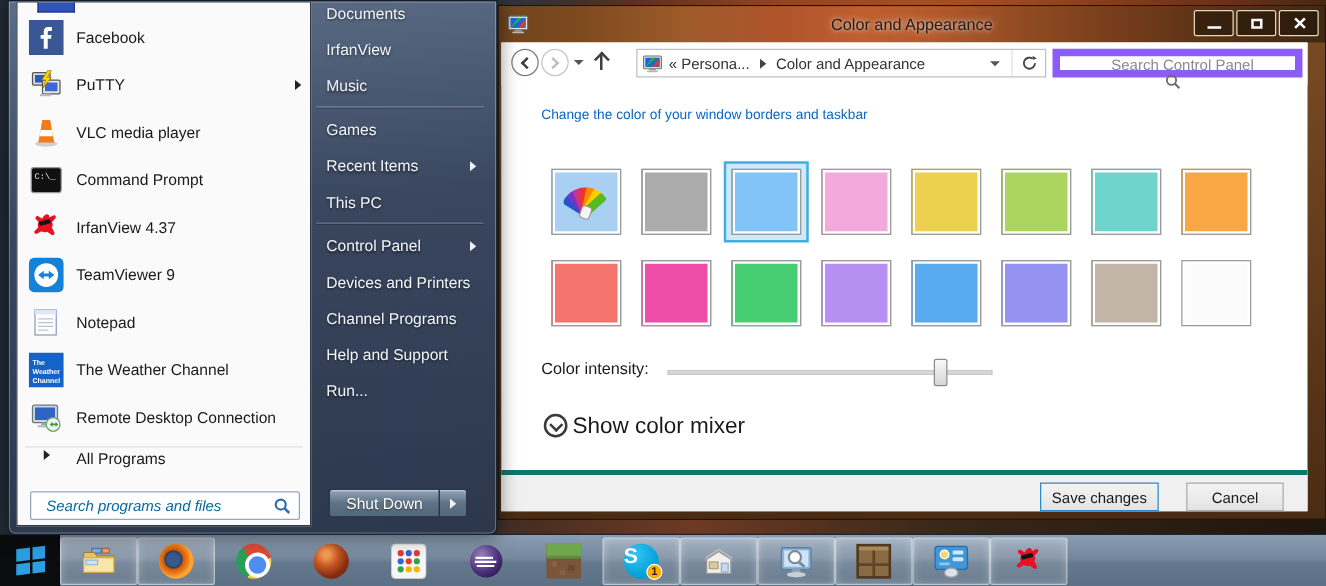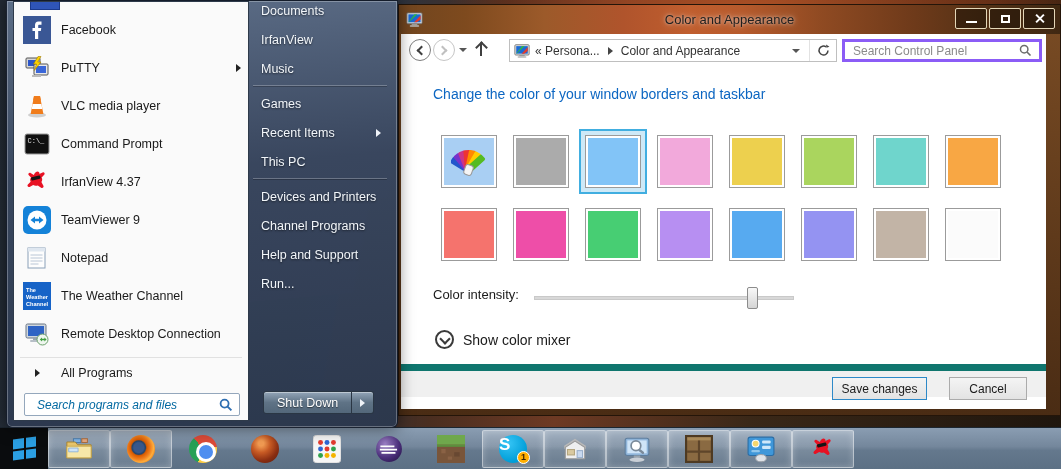--- a/index.html
+++ b/index.html
@@ -23,21 +23,21 @@
   .pinned-partial{position:absolute;left:16px;top:0;width:30px;height:8px;background:#2F55B8;border:1px solid #1C3A8C;border-top:none;}
   .sm-rows{position:absolute;top:9px;left:0;right:0;}
   .sm-item{height:38px;display:flex;align-items:center;cursor:default;}
   .sm-ic{width:30px;height:30px;margin-left:8px;flex:0 0 30px;display:flex;align-items:center;justify-content:center;}
   .sm-ic svg,.sm-ic>span{width:28px;height:28px;display:block;}
   .sm-label{margin-left:9px;font-size:12.5px;color:#1A1A1A;white-space:nowrap;}
   .sm-sub{margin-left:auto;margin-right:7px;}
   .tri-dark{width:0;height:0;border-top:4px solid transparent;border-bottom:4px solid transparent;border-left:5px solid #222;}
   .tri-white{width:0;height:0;border-top:4px solid transparent;border-bottom:4px solid transparent;border-left:5px solid #EFF3F8;}
   .sm-sep{border-top:1px solid #E1E1E1;margin:2px 6px 0 6px;}
-  .sm-allprog{height:26px;display:flex;align-items:center;margin-top:2px;}
+  .sm-allprog{height:26px;display:flex;align-items:flex-start;margin-top:2px;}
   .sm-allprog .arrow-col{width:30px;margin-left:8px;display:flex;justify-content:center;}
   .sm-search{position:absolute;left:10px;top:391px;width:216px;height:23px;background:#fff;border:1px solid #94A7BC;border-radius:2px;display:flex;align-items:center;}
   .sm-search-text{flex:1;margin-left:12px;font-size:12px;font-style:italic;color:#0369a1;white-space:nowrap;overflow:hidden;}
   .sm-search-ic{margin-right:6px;display:flex;}
   .sm-right{position:absolute;left:242px;top:0;right:6px;bottom:6px;}
   .smr-item{height:29px;display:flex;align-items:center;padding-left:12px;position:relative;font-size:12.5px;color:#F2F6FA;text-shadow:0 1px 2px rgba(0,0,0,.55);cursor:default;}
   .smr-sub{position:absolute;right:10px;}
   .smr-sep{height:2px;margin:2px 4px;border-top:1px solid rgba(255,255,255,.25);border-bottom:1px solid rgba(0,0,0,.22);}
   .g1{margin-top:-5px;}
   .shutdown-row{position:absolute;left:14px;bottom:7px;display:flex;}
@@ -75,40 +75,40 @@
   .up-arrow::before{content:"";position:absolute;left:4px;top:2px;width:7px;height:7px;border-left:2px solid #3F3F3F;border-top:2px solid #3F3F3F;transform:rotate(45deg);}
   .up-arrow::after{content:"";position:absolute;left:7px;top:3px;width:2px;height:12px;background:#3F3F3F;}
   .breadcrumb{position:absolute;left:108px;top:5px;width:328px;height:23px;border:1px solid #BFBFBF;display:flex;align-items:center;font-size:12px;color:#333;background:#fff;}
   .bc-icon{width:16px;height:16px;margin:0 5px 0 4px;flex:0 0 16px;}
   .bc-text{white-space:nowrap;}
   .bc-sep{width:0;height:0;border-top:4px solid transparent;border-bottom:4px solid transparent;border-left:5px solid #444;margin:0 8px;}
   .bc-spacer{flex:1;}
   .bc-chev{margin-right:9px;}
   .bc-divider{width:1px;height:21px;background:#E2E2E2;}
   .bc-refresh{width:26px;height:21px;display:flex;align-items:center;justify-content:center;}
-  .cp-search{position:absolute;left:441px;top:5px;width:200px;height:23px;border:3px solid #8b5cf6;background:#fff;display:flex;align-items:center;}
+  .cp-search{position:absolute;left:441px;top:5px;width:200px;height:23px;border:6px solid #8b5cf6;background:#fff;display:flex;align-items:center;flex-direction:column;}
   .cp-search-text{flex:1;margin-left:8px;font-size:12px;color:#8A8A8A;white-space:nowrap;}
   .cp-search-ic{margin-right:7px;display:flex;}
   
-  .heading{position:absolute;left:32px;top:52px;font-size:14px;color:#0C66C2;}
+  .heading{position:absolute;left:32px;top:52px;font-size:11px;color:#0C66C2;}
   .sw-row{position:absolute;left:40px;display:flex;}
   .sw-row1{top:92px;}
   .sw-row2{top:165px;}
   .sw-cell{width:72px;height:70px;display:flex;align-items:center;}
   .sw{width:56px;height:53px;border:1px solid #9B9B9B;box-shadow:inset 0 0 0 2px #fff;display:flex;align-items:center;justify-content:center;}
   .sw-cell.sel .sw{box-shadow:inset 0 0 0 2px #fff,0 0 0 4px #CEE9F7,0 0 0 6px #41AEE0;}
   .sw-fan{width:36px;height:36px;display:block;}
   .ci-label{position:absolute;left:32px;top:253px;font-size:13px;color:#1A1A1A;}
   .ci-track{position:absolute;left:133px;top:262px;width:260px;height:4px;background:#D8D8D8;border:1px solid #C9C9C9;}
   .ci-handle{position:absolute;top:-10px;width:11px;height:22px;background:linear-gradient(#F8F8F8,#D5D5D5);border:1px solid #8C8C8C;border-radius:2px;margin-left:-5px;}
   .mixer{position:absolute;left:34px;top:296px;display:flex;align-items:center;}
   .mixer-circle{width:19px;height:19px;border:2px solid #3A3A3A;border-radius:50%;position:relative;}
   .mixer-circle::before{content:"";position:absolute;left:4px;top:3px;width:6px;height:6px;border-right:2px solid #3A3A3A;border-bottom:2px solid #3A3A3A;transform:rotate(45deg);}
-  .mixer-label{margin-left:9px;font-size:14px;color:#1A1A1A;text-align:center;}
-  .footer{position:absolute;left:0;right:0;bottom:12px;height:33px;background:#F0F0F0;border-top:7px solid #0f766e;}
+  .mixer-label{margin-left:4px;font-size:18px;color:#1A1A1A;text-align:center;}
+  .footer{position:absolute;left:0;right:0;bottom:0;height:33px;background:#F0F0F0;border-top:4px solid #0f766e;}
   .btn{position:absolute;top:6px;height:23px;background:linear-gradient(#F4F4F4,#E3E3E3);font-size:12px;color:#1A1A1A;display:flex;align-items:center;justify-content:center;}
   .btn-save{left:431px;width:95px;border:1px solid #2D89C8;}
   .btn-cancel{left:548px;width:78px;border:1px solid #ABABAB;}
   
   .taskbar{position:absolute;left:0;right:0;bottom:0;height:42px;z-index:4;border-top:1px solid #1C2630;
     background:linear-gradient(180deg,#8A9DB2 0%,#74879C 45%,#64788D 55%,#5C7084 100%);display:flex;align-items:center;}
   .start-btn{width:48px;height:42px;background:#0A0C0E;display:flex;align-items:center;justify-content:center;flex:0 0 48px;}
   .win-logo{width:23px;height:21px;display:grid;grid-template-columns:1fr 1fr;grid-template-rows:1fr 1fr;gap:2px;transform:skewY(-7deg);}
   .win-logo span{background:#2B9FE3;}
   .tb-btn{width:62px;height:38px;margin:0;display:flex;align-items:center;justify-content:center;position:relative;border:1px solid transparent;}
@@ -294,20 +294,24 @@
         </div>
 
         <div class="smr-item">
           <span>This PC</span>
 
         </div>
       </div>
     <div class="smr-sep"></div>
     <div>
 
+        <div class="smr-item">
+          <span>Control Panel</span>
+          <span class="smr-sub tri-white"></span>
+        </div>
 
         <div class="smr-item">
           <span>Devices and Printers</span>
 
         </div>
 
         <div class="smr-item">
           <span>Channel Programs</span>
 
         </div>

